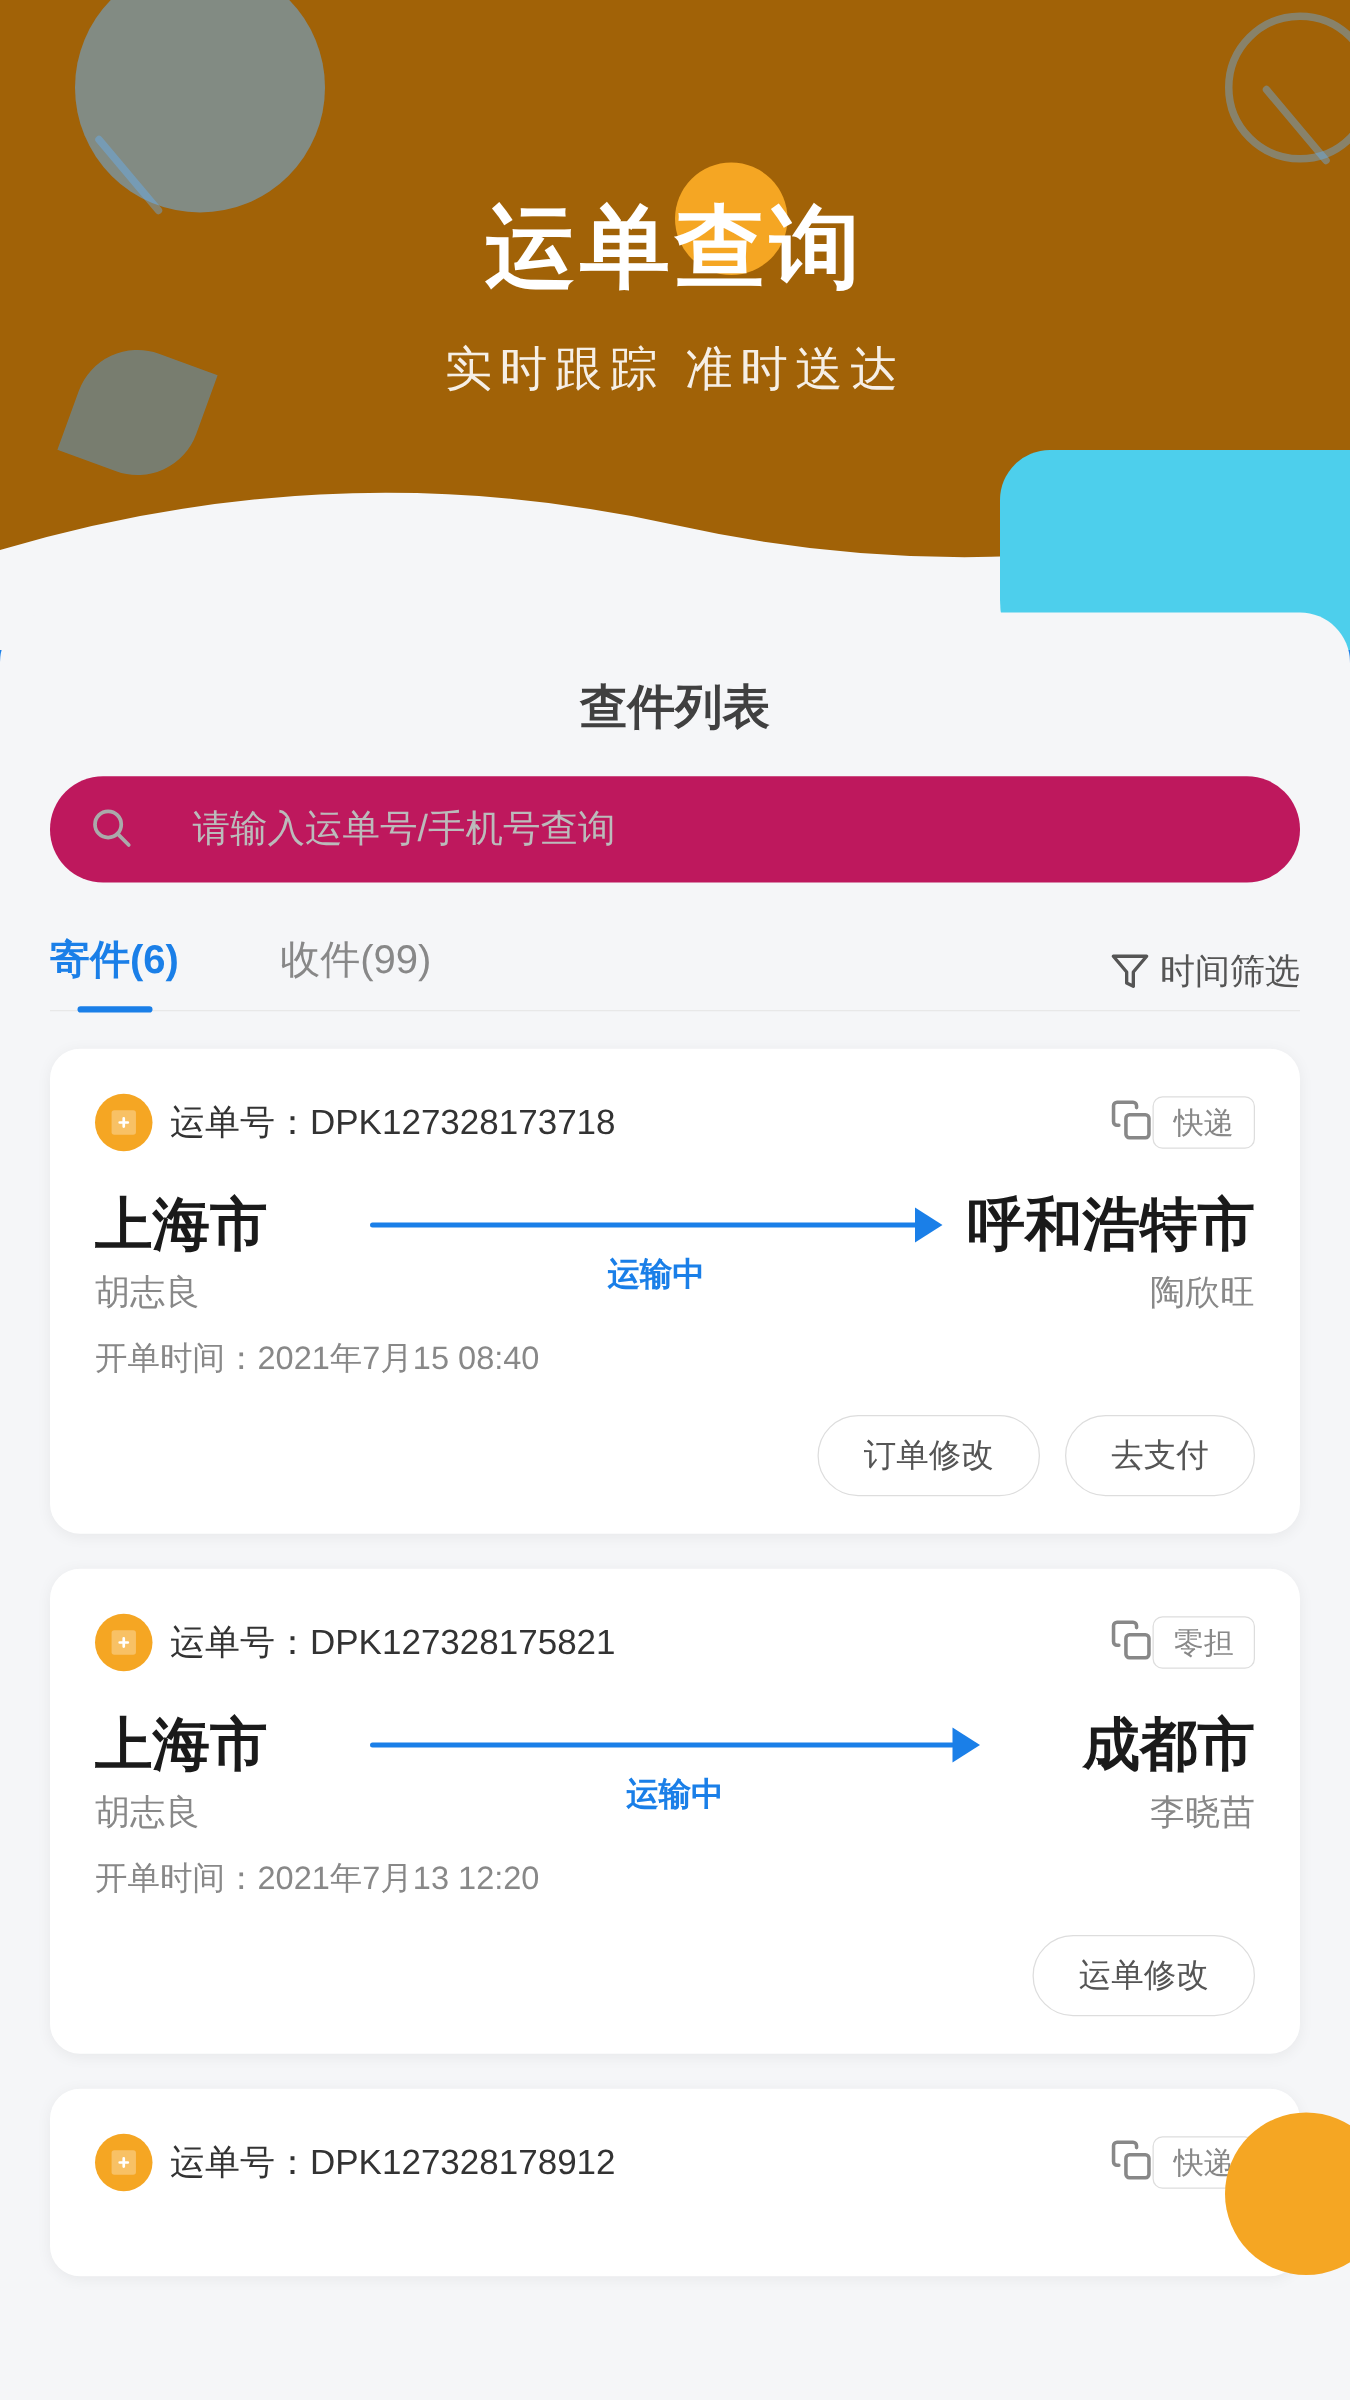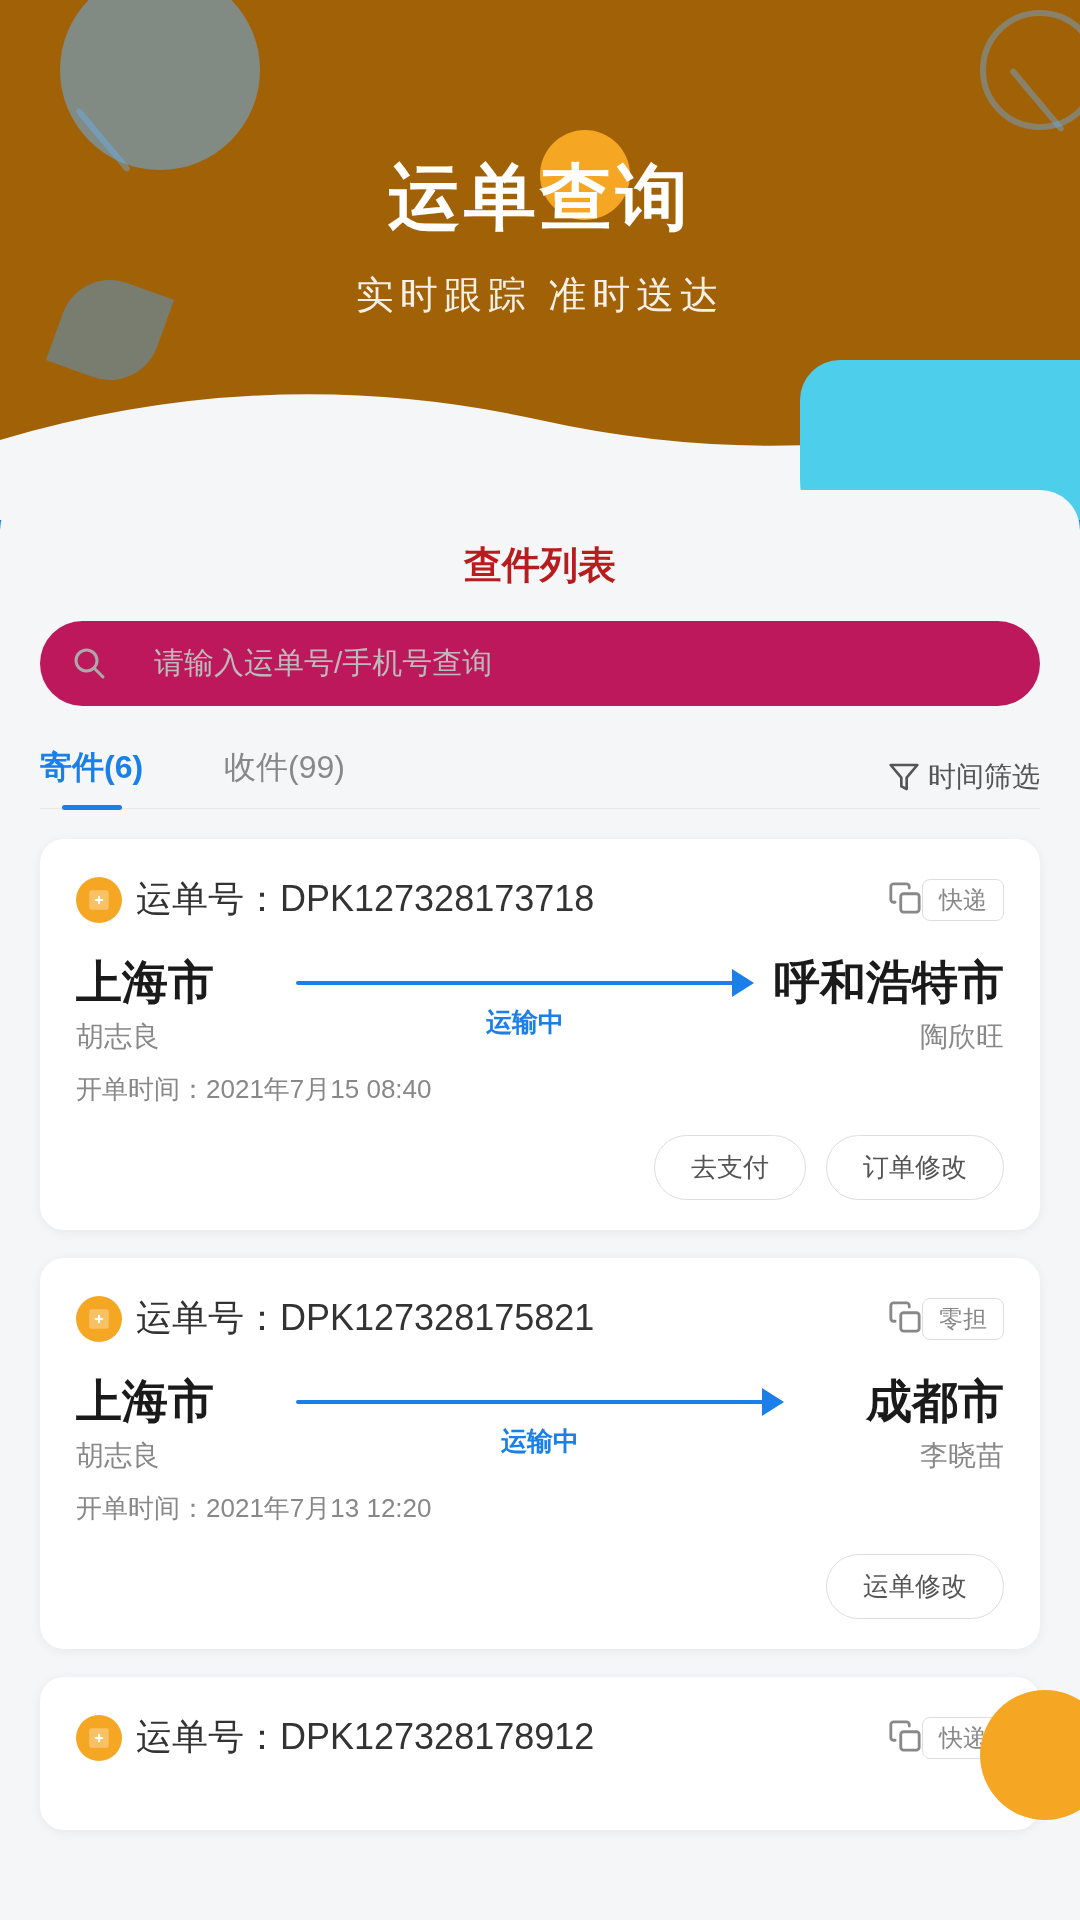--- a/index.html
+++ b/index.html
@@ -121,21 +121,21 @@
       position: relative;
       z-index: 10;
       min-height: 1450px;
       padding: 0 40px 80px;
     }
 
     .card-title {
       text-align: center;
       font-size: 38px;
       font-weight: 600;
-      color: #b91c1c;
+      color: #404040;
       padding: 50px 0 30px;
     }
 
     
     .search-bar {
       background: #be185d;
       border-radius: 50px;
       display: flex;
       align-items: center;
       padding: 22px 30px;
@@ -225,21 +225,21 @@
       justify-content: center;
       margin-right: 14px;
       flex-shrink: 0;
     }
     .order-icon svg {
       width: 26px;
       height: 26px;
       fill: white;
     }
     .order-number {
-      font-size: 36px;
+      font-size: 28px;
       color: #333;
       flex: 1;
     }
     .copy-icon {
       margin-left: 12px;
       color: #888;
     }
     .copy-icon svg {
       width: 34px;
       height: 34px;
@@ -432,22 +432,22 @@
         </div>
         <div class="route-status">运输中</div>
       </div>
       <div>
         <div class="city-name right">呼和浩特市</div>
         <div class="person-name right">陶欣旺</div>
       </div>
     </div>
     <div class="open-time">开单时间：2021年7月15 08:40</div>
     <div class="card-actions">
+      <button class="action-btn">订单修改</button>
       <button class="action-btn">去支付</button>
-      <button class="action-btn">订单修改</button>
     </div>
   </div>
 
   <div class="shipment-card">
     <div class="card-header">
       <div class="order-icon">
         <svg viewBox="0 0 24 24" fill="white">
             <rect x="3" y="3" width="18" height="18" rx="2" fill="white" opacity="0.3"></rect>
             <path d="M9 12h6M12 9v6" stroke="white" stroke-width="2" stroke-linecap="round"></path>
           </svg>

